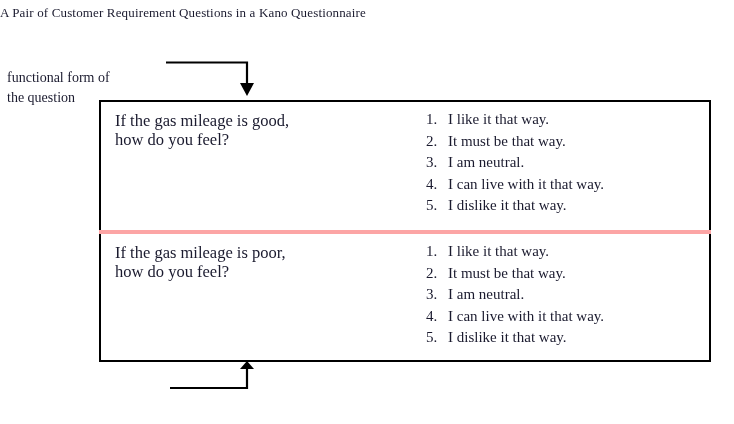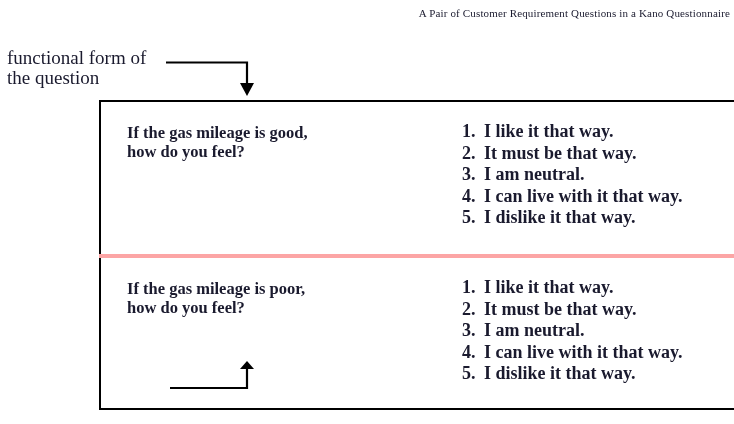--- a/index.html
+++ b/index.html
@@ -23,33 +23,34 @@
     width: 734px;
     height: 424px;
   }
 
   
   #figure-title {
     position: absolute;
     left: 0;
     top: 3px;
     width: 730px;
-    text-align: right;
-    font-size: 11px;
+    text-align: left;
+    font-size: 13px;
     line-height: 20px;
     letter-spacing: 0.15px;
     white-space: nowrap;
   }
 
   
   .callout-label {
     position: absolute;
-    font-size: 19px;
+    font-size: 14px;
     line-height: 20px;
     white-space: nowrap;
+    margin-top: 20px;
   }
   #functional-label {
     left: 7px;
     top: 48px;
     text-align: left;
     width: 185px;
   }
   #functional-label .line2 {
     display: block;
     text-align: left;
@@ -84,22 +85,21 @@
     top: 100px;
     width: 612px;
     height: 258px;
     border-collapse: collapse;
     table-layout: fixed;
     border: 2px solid #000000;
   }
   #kano-table td {
     border: 0;
     vertical-align: top;
-    padding: 12px;
-    font-weight: bold;
+    padding: 0;
   }
   #kano-table tr.row-top td {
     height: 128px;
   }
   #kano-table tr.row-bottom td {
     height: 126px;
     border-top: 4px solid #fca5a5;
   }
   td.q-cell {
     width: 289px;
@@ -117,21 +117,21 @@
   }
   .question-text .qline {
     display: block;
     white-space: nowrap;
   }
 
   .answer-list {
     margin: 0;
     padding: 7px 0 0 0;
     list-style: none;
-    font-size: 18px;
+    font-size: 15px;
     line-height: 21.5px;
   }
   .answer-list li {
     display: block;
     white-space: nowrap;
     padding-left: 36px;
   }
   .answer-list li .num {
     display: inline-block;
     width: 22px;

